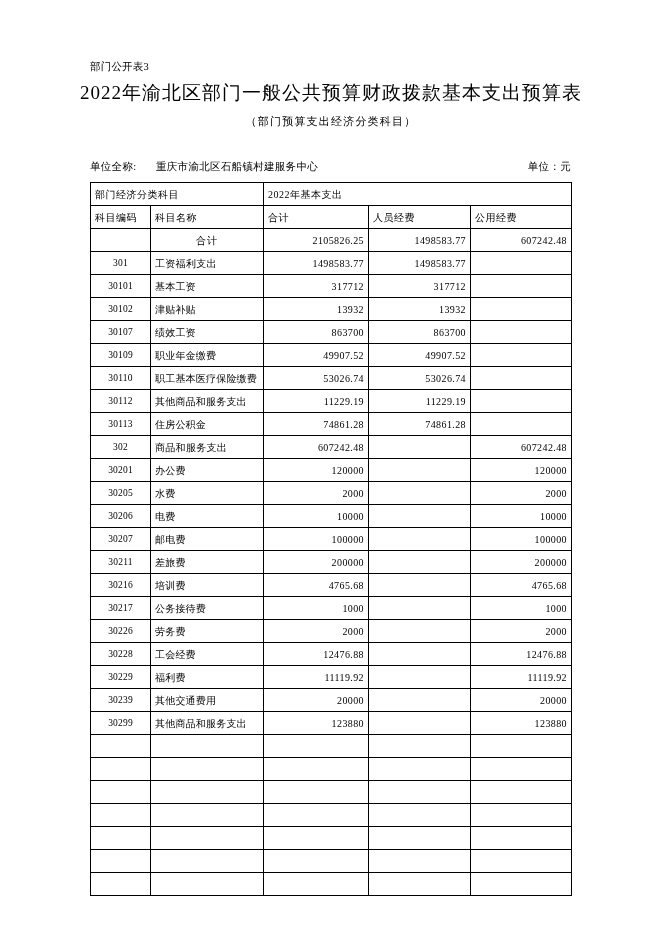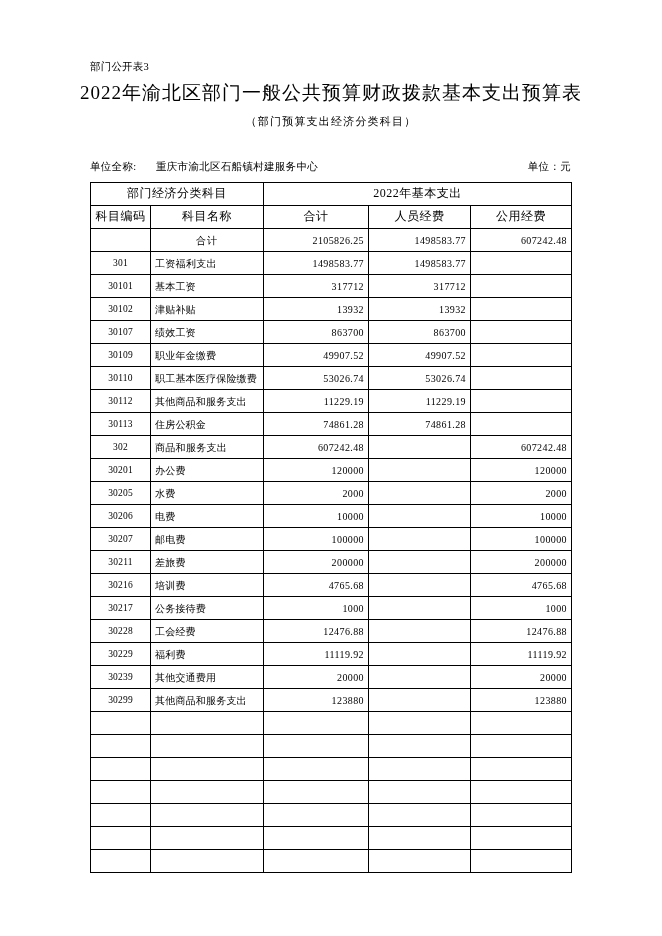--- a/index.html
+++ b/index.html
@@ -102,22 +102,22 @@
   }
 
   
   col.c-code  { width: 60px; }
   col.c-name  { width: 113px; }
   col.c-total { width: 105px; }
   col.c-pers  { width: 102px; }
   col.c-pub   { width: 101px; }
 
   .hdr {
-    text-align: center;
-    font-size: 12px;
+    text-align: left;
+    font-size: 10px;
     letter-spacing: 0.5px;
   }
   .hdr-top td { height: 27px; }
   .hdr-sub td { height: 38px; }
 
   
   .vthick-r { border-right-width: 1.6px !important; }
   .thick-bottom td { border-bottom-width: 1.8px !important; margin-top: 25px; }
 
   .code {
@@ -299,20 +299,27 @@
           <td class="num"></td>
           <td class="num">4765.68</td>
         </tr>
         <tr class="data-row">
           <td class="code vthick-r">30217</td>
           <td class="name-l2">公务接待费</td>
           <td class="num">1000</td>
           <td class="num"></td>
           <td class="num">1000</td>
         </tr>
+        <tr class="data-row">
+          <td class="code vthick-r">30226</td>
+          <td class="name-l2">劳务费</td>
+          <td class="num">2000</td>
+          <td class="num"></td>
+          <td class="num">2000</td>
+        </tr>
         <tr class="data-row thick-bottom">
           <td class="code vthick-r">30228</td>
           <td class="name-l2">工会经费</td>
           <td class="num">12476.88</td>
           <td class="num"></td>
           <td class="num">12476.88</td>
         </tr>
         <tr class="data-row thick-bottom">
           <td class="code vthick-r">30229</td>
           <td class="name-l2">福利费</td>

